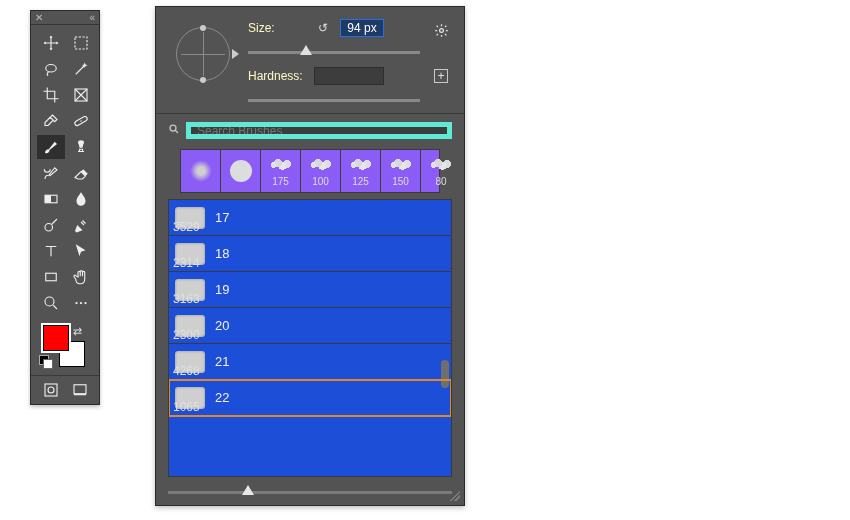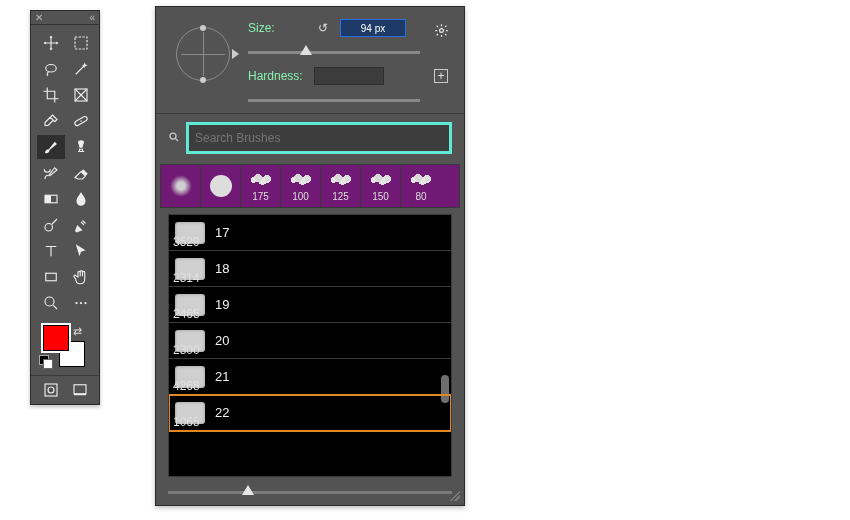--- a/index.html
+++ b/index.html
@@ -112,28 +112,28 @@
   .angle-circle::after {
     content:""; position:absolute; top:50%; left:4px; right:4px; height:1px; background:#8a8a8a;
   }
   .angle-dot { position:absolute; width:6px; height:6px; border-radius:50%; background:#ccc; }
   .angle-dot.t { left:calc(50% - 3px); top:-3px; }
   .angle-dot.b { left:calc(50% - 3px); bottom:-3px; }
   .angle-arrow { position:absolute; right:-10px; top:calc(50% - 5px);
     width:0;height:0;border-top:5px solid transparent;border-bottom:5px solid transparent;border-left:7px solid #ccc; }
   .controls-col { flex: 1; display: flex; flex-direction: column; gap: 8px; }
   .ctrl-row { display: flex; align-items: center; gap: 8px; }
-  .ctrl-label { width: 58px; color: #86efac; font-size: 12px; }
+  .ctrl-label { width: 58px; color: #fef9c3; font-size: 12px; }
   .reset-btn { width: 18px; height: 16px; color: #ddd; cursor:pointer; display:flex;align-items:center;justify-content:center }
   .value-input {
-    width: 66px; height: 18px;
+    width: 44px; height: 18px;
     background: #1e3a66;
     border: 1px solid #2b6fde;
     color: #fff;
-    font-size: 10px;
+    font-size: 12px;
     text-align: center;
     outline:none;
   }
   .hardness-input {
     width: 70px; height: 18px;
     background: #3d3d3d;
     border: 1px solid #2e2e2e;
     color:#ccc;
   }
   .top-right {
@@ -149,29 +149,29 @@
     background: transparent;
   }
   .slider .track { position:absolute;left:0;right:0;top:6px;height:3px;background:#888; }
   .slider .thumb { position:absolute;left:30%;top:0;width:0;height:0;
     border-left:6px solid transparent;border-right:6px solid transparent;border-bottom:10px solid #e0e0e0; }
 
   
   .search-row { padding: 8px 12px 4px; display:flex; align-items:center; gap:6px; }
   .search-icon { color:#c8c8c8; font-size:12px; }
   .search-input {
-    flex:1; height:32px; background:#3d3d3d; border:3px solid #5eead4;
+    flex:1; height:17px; background:#3d3d3d; border:5px solid #5eead4;
     color:#f97316; padding:0 6px; font-size:12px; outline:none;
   }
   
   .recent-strip {
-    margin: 6px 4px;
+    margin: 6px 24px;
     height: 44px;
     border:1px solid #3a3a3a;
-    background:#701a75;
+    background:#8b5cf6;
     display:flex;
   }
   .tip {
     flex: 0 0 40px;
     display:flex;flex-direction:column;align-items:center;justify-content:center;
     border-right:1px solid #3a3a3a;
     font-size:10px;color:#ddd;
     cursor:pointer;
   }
   .tip .blob { width:22px;height:22px;border-radius:50%;background:#ddd;margin-bottom:1px; }
@@ -183,21 +183,21 @@
       radial-gradient(circle at 40% 40%, #d8d8d8 4px, transparent 4px),
       radial-gradient(circle at 55% 55%, #e6e6e6 4px, transparent 4px),
       radial-gradient(circle at 70% 45%, #dedede 4px, transparent 4px);
   }
   .tip:last-child{border-right:none;}
   
   .brush-list {
     flex:1;
     margin: 0 12px 6px 12px;
     border:1px solid #3a3a3a;
-    background:#000000;
+    background:#1d4ed8;
     overflow:hidden;
     position:relative;
   }
   .brush-thumb {
     width:30px;height:22px;background:#cfcfcf;border-radius:3px;
     box-shadow: inset 0 0 3px rgba(0,0,0,.3);
   }
   .row-item {position:relative; height:36px;padding-left:6px;display:flex;align-items:center;gap:10px;border-bottom:1px solid #3a3a3a;}
   .row-item .px {position:absolute;left:4px;bottom:1px;font-size:12px;color:#e0e0e0;}
   .row-item .name {font-size:13px;color:#f0f0f0;}
@@ -462,21 +462,21 @@
         <span class="px">3529</span>
       </div>
       <div class="row-item">
         <div class="brush-thumb"></div>
         <span class="name">18</span>
         <span class="px">2314</span>
       </div>
       <div class="row-item">
         <div class="brush-thumb"></div>
         <span class="name">19</span>
-        <span class="px">2465</span>
+        <span class="px">3163</span>
       </div>
       <div class="row-item">
         <div class="brush-thumb"></div>
         <span class="name">20</span>
         <span class="px">2300</span>
       </div>
       <div class="row-item">
         <div class="brush-thumb"></div>
         <span class="name">21</span>
         <span class="px">4268</span>

